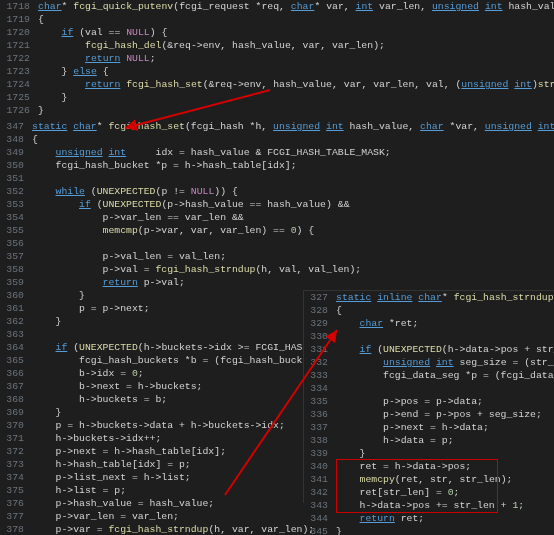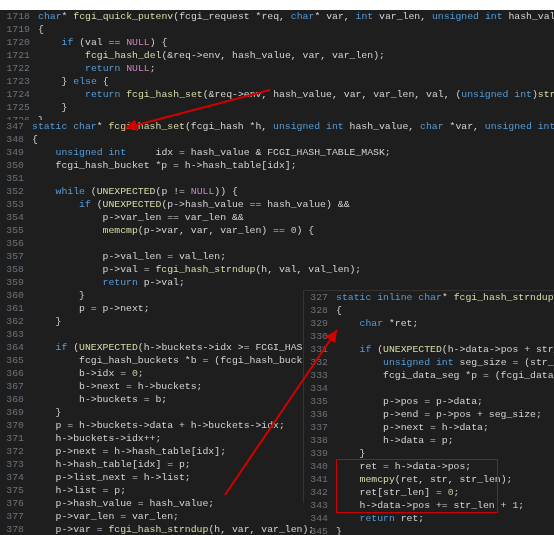--- a/index.html
+++ b/index.html
@@ -28,26 +28,26 @@
     text-align: right;
     color: #6a737d;
     padding-right: 8px;
     user-select: none;
     flex-shrink: 0;
   }
   .code {
     flex: 1;
     white-space: pre;
   }
-  .kw   { color: #569cd6; }      
+  .kw   { color: #569cd6; text-decoration: underline; }      
   .fn   { color: #dcdcaa; }      
   .num  { color: #b5cea8; }      
   .mac  { color: #c586c0; }
 
-  #panel1 { top: 10px; left: 0; right: 0; height: 132px; }
+  #panel1 { top: 0; left: 0; right: 0; height: 132px; }
   #panel2 { top: 120px; left: 0; right: 0; height: 498px; }
   #panel3 { top: 290px; left: 303px; width: 251px; height: 212px; border-top:1px solid #333; border-left:1px solid #333;}
 
   .arrow {
     position: absolute;
     pointer-events: none;
   }
   .redbox {
     position: absolute;
     border: 1px solid #c00;

